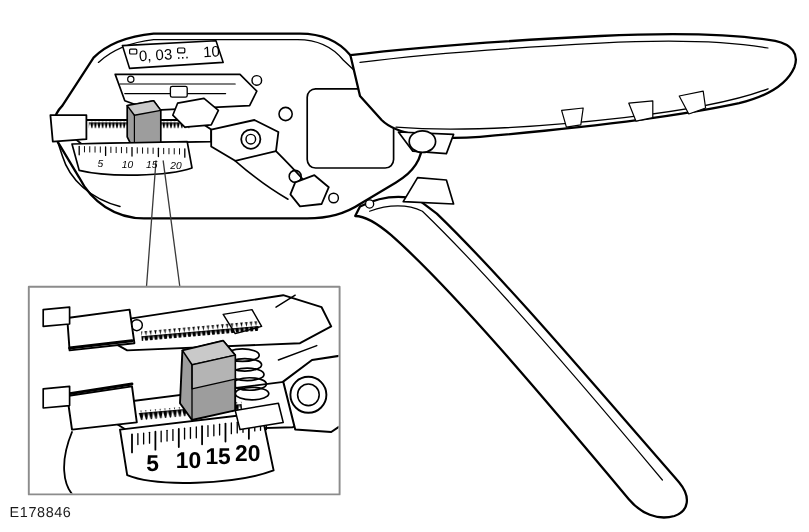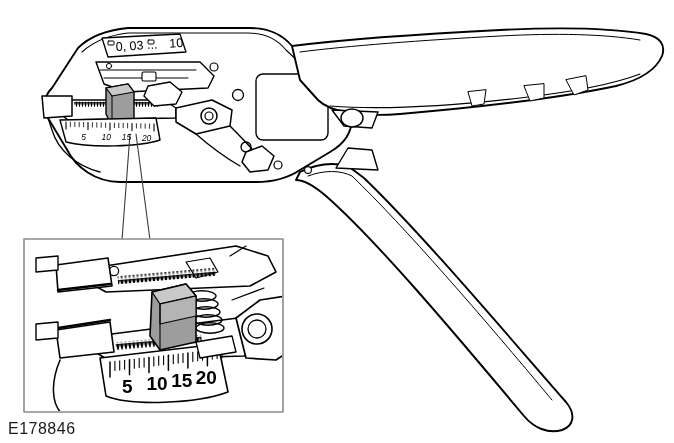--- a/index.html
+++ b/index.html
@@ -1,20 +1,20 @@
 <!DOCTYPE html>
 <html><head>
 <meta charset="utf-8">
 <style>
   html,body{margin:0;padding:0;background:#ffffff;}
   body{width:674px;height:443px;position:relative;overflow:hidden;
        font-family:"Liberation Sans","DejaVu Sans",sans-serif;}
   #figure-root{position:absolute;left:0;top:0;width:674px;height:443px;}
   svg{display:block;}
-  .fig-id{position:absolute;left:8px;top:420px;font-size:16px;color:#1a1a1a;
+  .fig-id{position:absolute;left:8px;top:420px;font-size:12px;color:#1a1a1a;
           letter-spacing:.5px;font-family:"Liberation Sans","DejaVu Sans",sans-serif;}
   text{font-family:"Liberation Sans","DejaVu Sans",sans-serif;}
 </style>
 </head>
 <body>
 
 <div id="figure-root">
 
   <svg width="674" height="443" viewBox="0 0 674 443">
 

